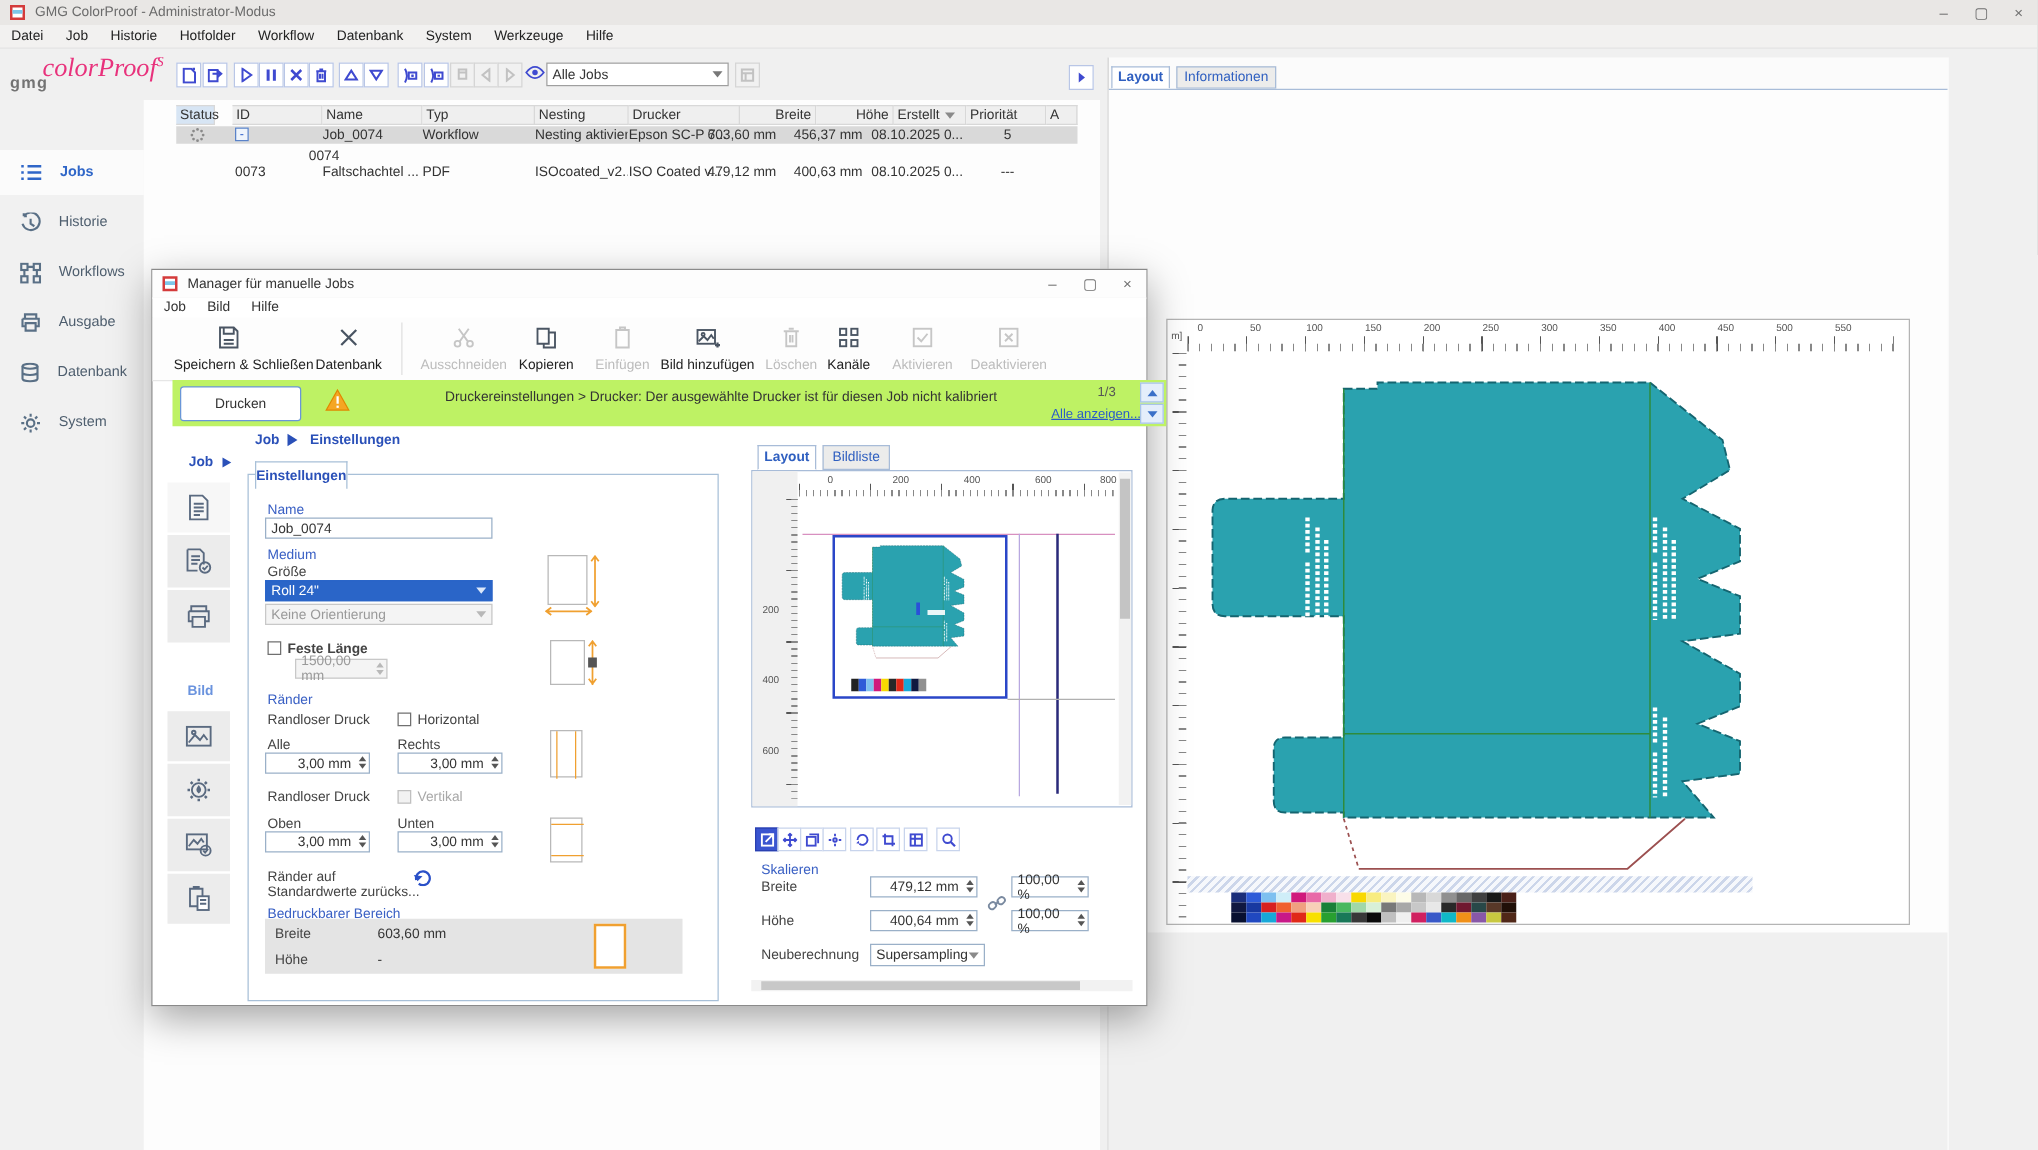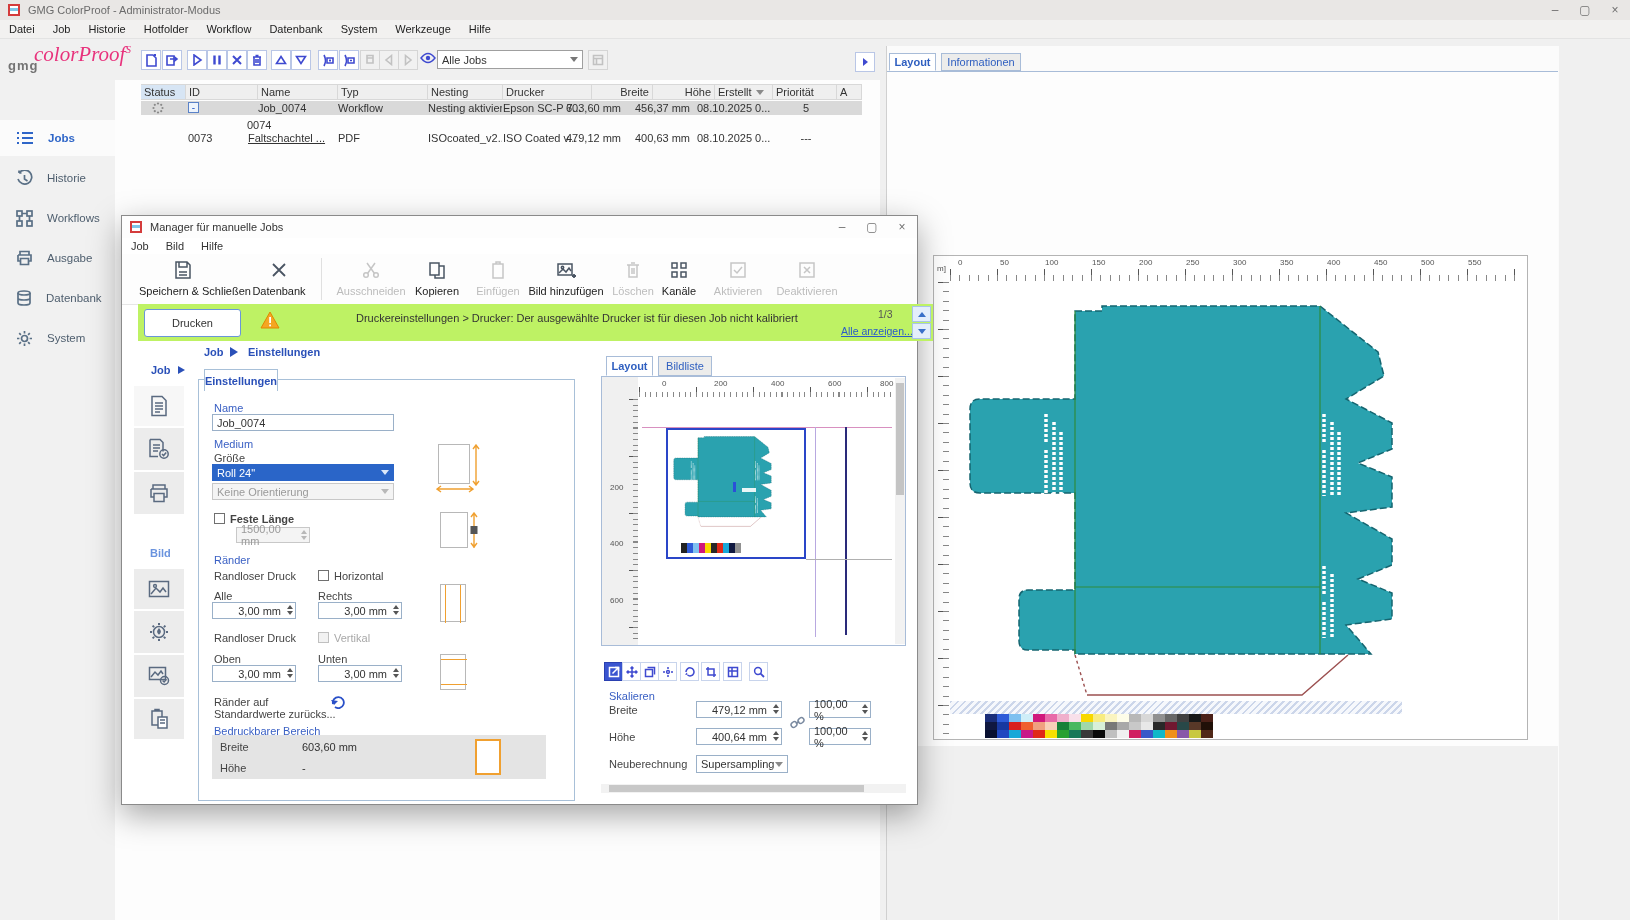--- a/index.html
+++ b/index.html
@@ -258,21 +258,21 @@
     <div class="sbitem" style="top:240px;">
       <svg width="17" height="17" viewBox="0 0 17 17">
           <circle cx="8.5" cy="8.5" r="3"></circle>
           <path d="M8.5,1 v2.4 M8.5,13.6 v2.4 M1,8.5 h2.4 M13.6,8.5 h2.4 M3.2,3.2 l1.7,1.7 M12.1,12.1 l1.7,1.7 M13.8,3.2 l-1.7,1.7 M4.9,12.1 l-1.7,1.7"></path>
         </svg>
       <span class="lbl">System</span>
     </div>
   </div>
 
   <div class="abs tablepanel"></div>
-  <div class="th" style="left:141px;width:45px;background:#d7e5f4;">
+  <div class="th" style="left:141px;width:31px;background:#d7e5f4;">
       <span>Status</span>
     </div>
   <div class="th" style="left:186px;width:72px;">
       <span>ID</span>
     </div>
   <div class="th" style="left:258px;width:80px;">
       <span>Name</span>
     </div>
   <div class="th" style="left:338px;width:90px;">
       <span>Typ</span>
@@ -322,21 +322,21 @@
     <span class="cell" style="left:362px;top:1px;width:88px;">Epson SC-P 7...</span>
     <span class="cell rnum" style="left:425px;top:1px;width:55px;">603,60 mm</span>
     <span class="cell rnum" style="left:494px;top:1px;width:55px;">456,37 mm</span>
     <span class="cell" style="left:556px;top:1px;width:76px;">08.10.2025 0...</span>
     <span class="cell" style="left:650px;top:1px;width:30px;text-align:center;">5</span>
   </div>
 
 
   <div class="abs" style="left:141px;top:131px;width:721px;height:14px;">
     <span class="cell" style="left:47px;top:1px;width:50px;">0073</span>
-    <span class="cell" style="left:107px;top:1px;width:78px;text-decoration:underline;">Faltschachtel ...</span>
+    <span class="cell" style="left:117px;top:1px;width:78px;">Faltschachtel ...</span>
     <span class="cell" style="left:197px;top:1px;width:88px;">PDF</span>
     <span class="cell" style="left:287px;top:1px;width:74px;">ISOcoated_v2...</span>
     <span class="cell" style="left:362px;top:1px;width:88px;">ISO Coated v...</span>
     <span class="cell rnum" style="left:425px;top:1px;width:55px;">479,12 mm</span>
     <span class="cell rnum" style="left:494px;top:1px;width:55px;">400,63 mm</span>
     <span class="cell" style="left:556px;top:1px;width:76px;">08.10.2025 0...</span>
     <span class="cell" style="left:650px;top:1px;width:30px;text-align:center;">---</span>
   </div>
 
   <div class="abs rpanel">

